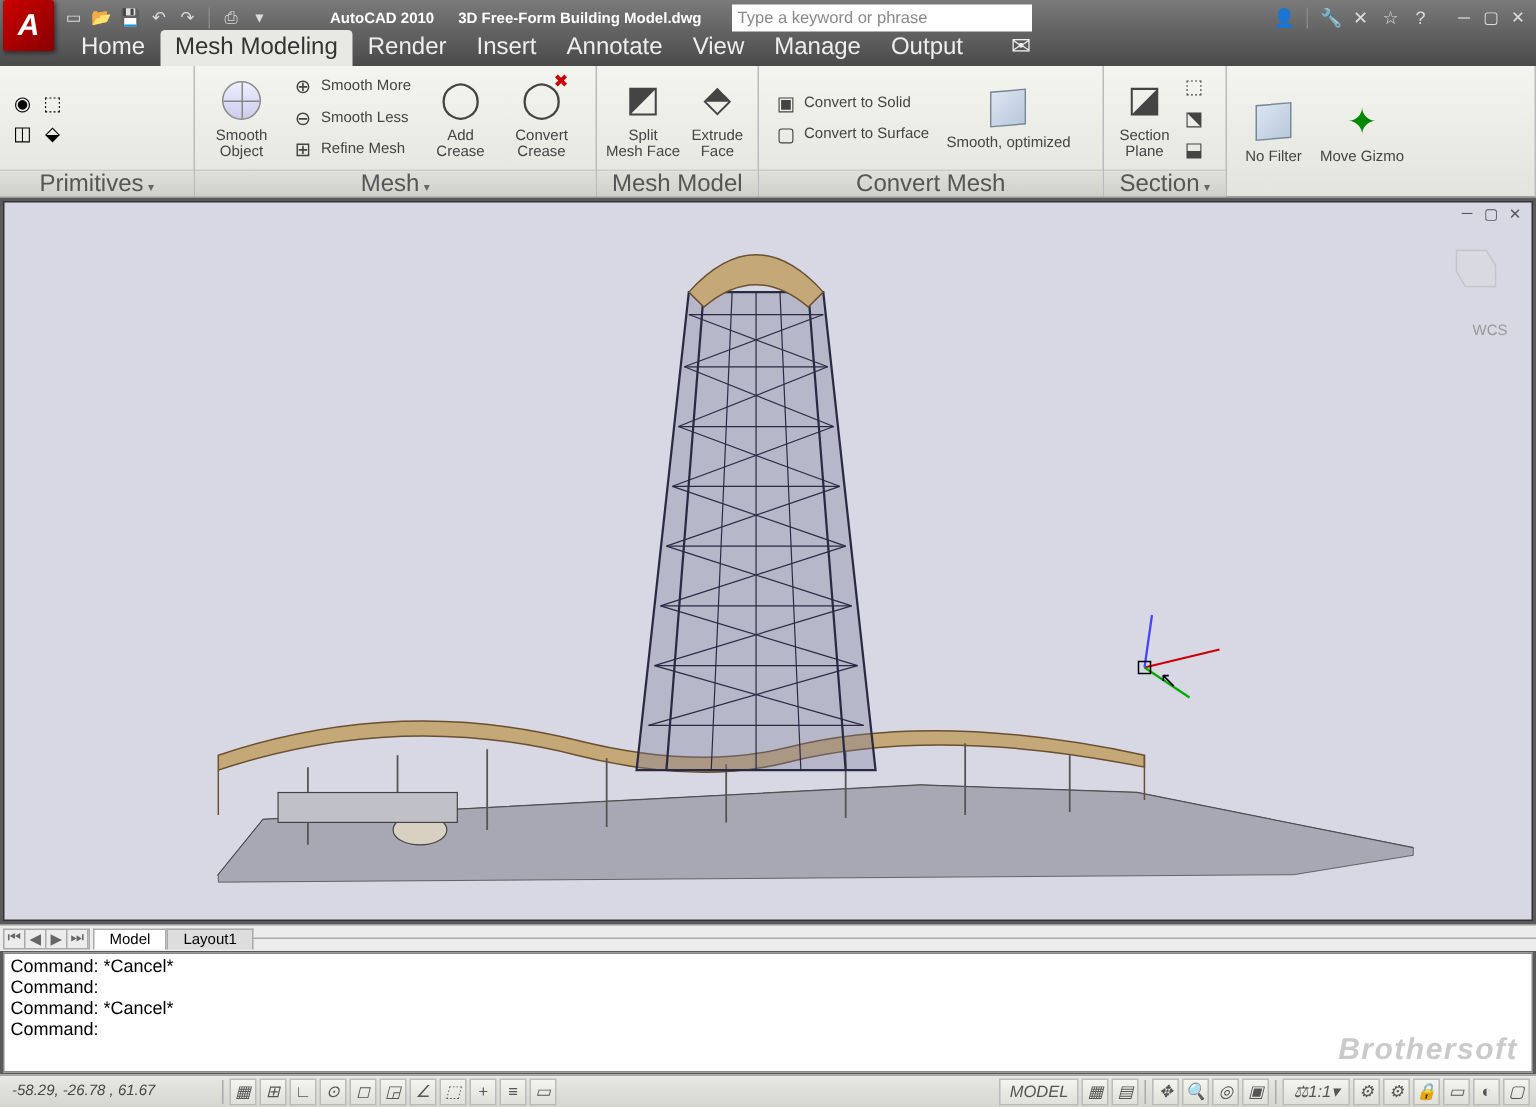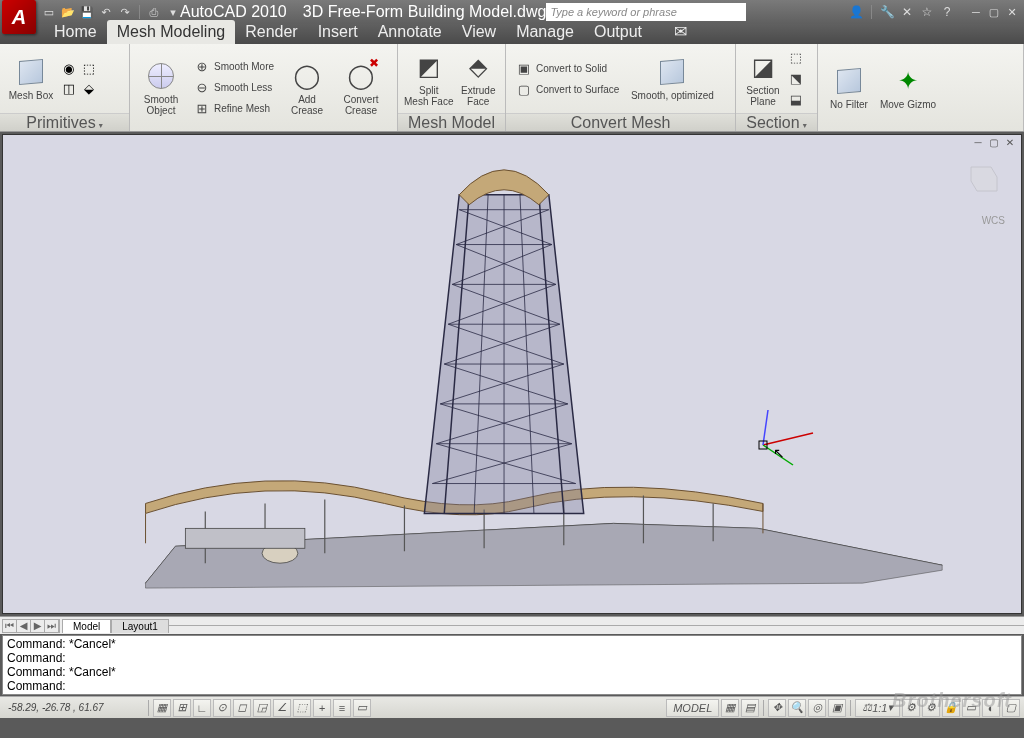--- a/index.html
+++ b/index.html
@@ -4,22 +4,22 @@
 <style>
 * { box-sizing: border-box; margin: 0; padding: 0; font-family: "Segoe UI", Tahoma, sans-serif; }
 body { width: 1024px; height: 738px; background: #5a5a5a; overflow: hidden; font-size: 11px; }
 
 
 .titlebar { height: 24px; background: linear-gradient(#7a7a7a,#5f5f5f); display: flex; align-items: center; color: #fff; }
 .app-logo { width: 34px; height: 34px; background: linear-gradient(135deg,#c00,#800); position: relative; top: 5px; left: 2px; z-index: 10; display:flex; align-items:center; justify-content:center; font-size:20px; font-weight:bold; color:#fff; font-style:italic; border-radius:2px; box-shadow:1px 1px 3px rgba(0,0,0,.5);}
 .qat { display:flex; gap:5px; margin-left:8px; align-items:center;}
 .qat-btn { width:14px; height:14px; color:#ddd; font-size:11px; text-align:center; line-height:14px; cursor:pointer;}
 .qat-sep { width:1px; height:14px; background:#888; margin:0 2px;}
-.title-lbls { display:flex; gap:16px; font-weight:normal; font-size:16px;}
-.search-box { width:200px; height:18px; background:#fff; padding:0 4px; font-style:italic; color:#888; font-size:11px; line-height:18px;}
+.title-lbls { margin-left:40px; display:flex; gap:16px; font-weight:bold; font-size:10px;}
+.search-box { margin-left:20px; width:200px; height:18px; background:#fff; padding:0 4px; color:#888; font-size:11px; line-height:18px;}
 .title-right { margin-left:auto; display:flex; gap:6px; align-items:center; margin-right:4px;}
 .title-icon { width:14px; height:14px; color:#ddd; font-size:12px; text-align:center;}
 .win-btns { display:flex; gap:2px; margin-left:8px;}
 .win-btn { width:16px; height:14px; color:#ddd; font-size:11px; text-align:center; line-height:14px;}
 
 
 .menutabs { height:20px; background:linear-gradient(#606060,#4a4a4a); display:flex; align-items:flex-end; padding-left:44px; color:#eee; font-size:16px;}
 .menutab { padding:3px 10px; cursor:pointer;}
 .menutab.active { background:#e8e8e4; color:#333; border-radius:3px 3px 0 0;}
 .menutab.mail { margin-left:12px;}
@@ -59,21 +59,21 @@
 
 
 .btabs { height:18px; background:#ececec; display:flex; align-items:center; font-size:10px; border-top:1px solid #999;}
 .btab-nav { display:flex; border:1px solid #aaa; margin:0 2px;}
 .btab-nav div { width:14px; text-align:center; border-right:1px solid #aaa; cursor:pointer; color:#666;}
 .btab { padding:1px 10px; background:#fff; border:1px solid #aaa; border-bottom:none; cursor:pointer;}
 .btab.inactive { background:#ddd;}
 .btab-rest { flex:1; border-bottom:1px solid #aaa;}
 
 
-.cmdwin { height:60px; background:#fff; border:1px solid #888; margin:1px 2px; font-family:"Courier New",monospace; font-size:12px; padding:1px 4px; overflow:hidden; color:#000;}
+.cmdwin { height:80px; background:#fff; border:1px solid #888; margin:1px 2px; font-family:"Courier New",monospace; font-size:12px; padding:1px 4px; overflow:hidden; color:#000;}
 .cmdline { white-space:pre;}
 
 
 .statusbar { height:22px; background:linear-gradient(#e8e8e4,#d6d6d0); display:flex; align-items:center; font-size:10px; color:#444; padding:0 4px; gap:2px; border-top:1px solid #aaa;font-style:italic;}
 .sb-coords { width:140px; padding-left:4px;}
 .sb-sep { width:1px; height:16px; background:#aaa; margin:0 2px;}
 .sb-btn { width:18px; height:18px; display:flex; align-items:center; justify-content:center; border:1px solid #bbb; background:linear-gradient(#f4f4f0,#e0e0da); cursor:pointer; font-size:11px; color:#555;}
 .sb-flex { flex:1;}
 .watermark { position:absolute; bottom:26px; right:12px; font-size:20px; font-style:italic; color:rgba(150,150,150,.5); font-weight:bold; letter-spacing:1px;}
 </style>
@@ -121,26 +121,20 @@
   <div class="menutab">View</div>
   <div class="menutab">Manage</div>
   <div class="menutab">Output</div>
   <div class="menutab mail">✉</div>
 </div>
 
 <div class="ribbon">
 
   <div class="panel" style="width:130px">
     <div class="panel-body">
-      <div class="big-btn">
-        <div class="ico">
-            <div class="cube-ico"></div>
-          </div>
-        <span>Mesh Box</span>
-      </div>
       <div class="icon-grid">
         <div>◉</div>
         <div>⬚</div>
         <div>◫</div>
         <div>⬙</div>
       </div>
     </div>
     <div class="panel-title drop-arrow">Primitives</div>
   </div>
 
@@ -171,20 +165,21 @@
         <div class="ico">◯</div>
         <span style="white-space:pre">Add
 Crease</span>
       </div>
       <div class="big-btn">
         <div class="ico" style="position:relative">◯<span style="position:absolute;top:-4px;right:-2px;color:#c00;font-size:12px">✖</span></div>
         <span style="white-space:pre">Convert
 Crease</span>
       </div>
     </div>
+    <div class="panel-title drop-arrow">Mesh</div>
   </div>
 
   <div class="panel" style="width:108px">
     <div class="panel-body">
       <div class="big-btn">
         <div class="ico">◩</div>
         <span style="white-space:pre">Split
 Mesh Face</span>
       </div>
       <div class="big-btn">

